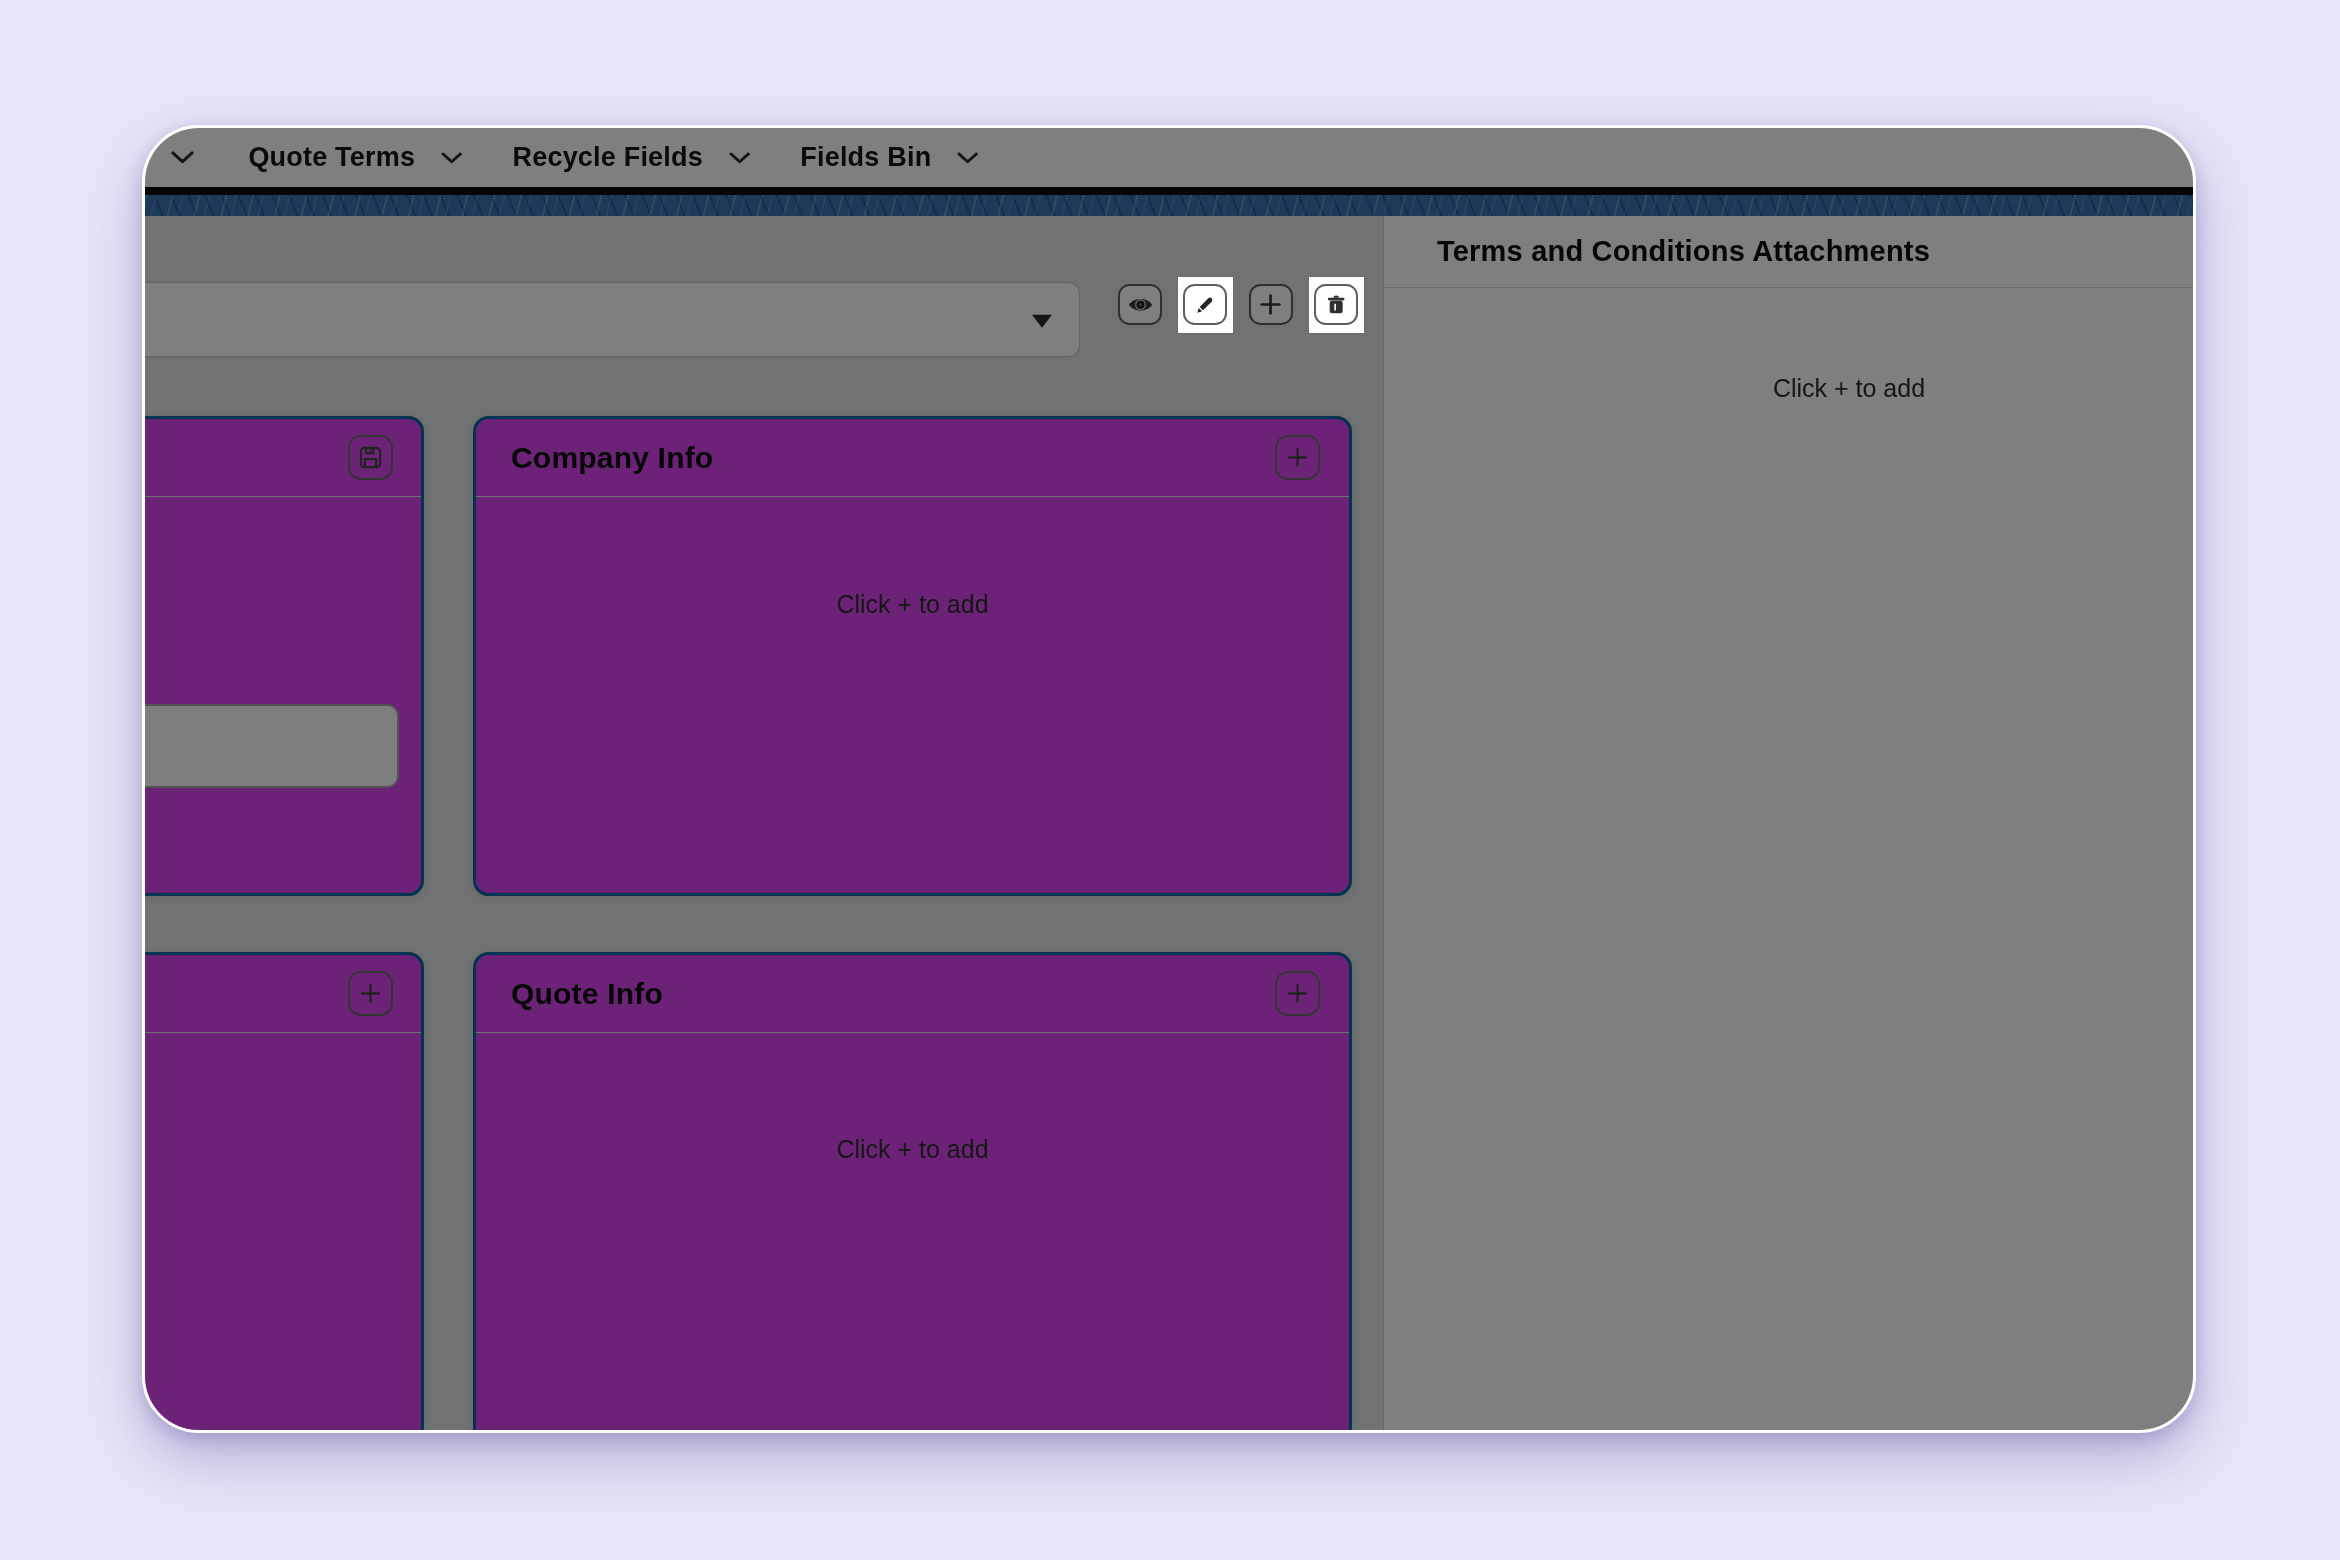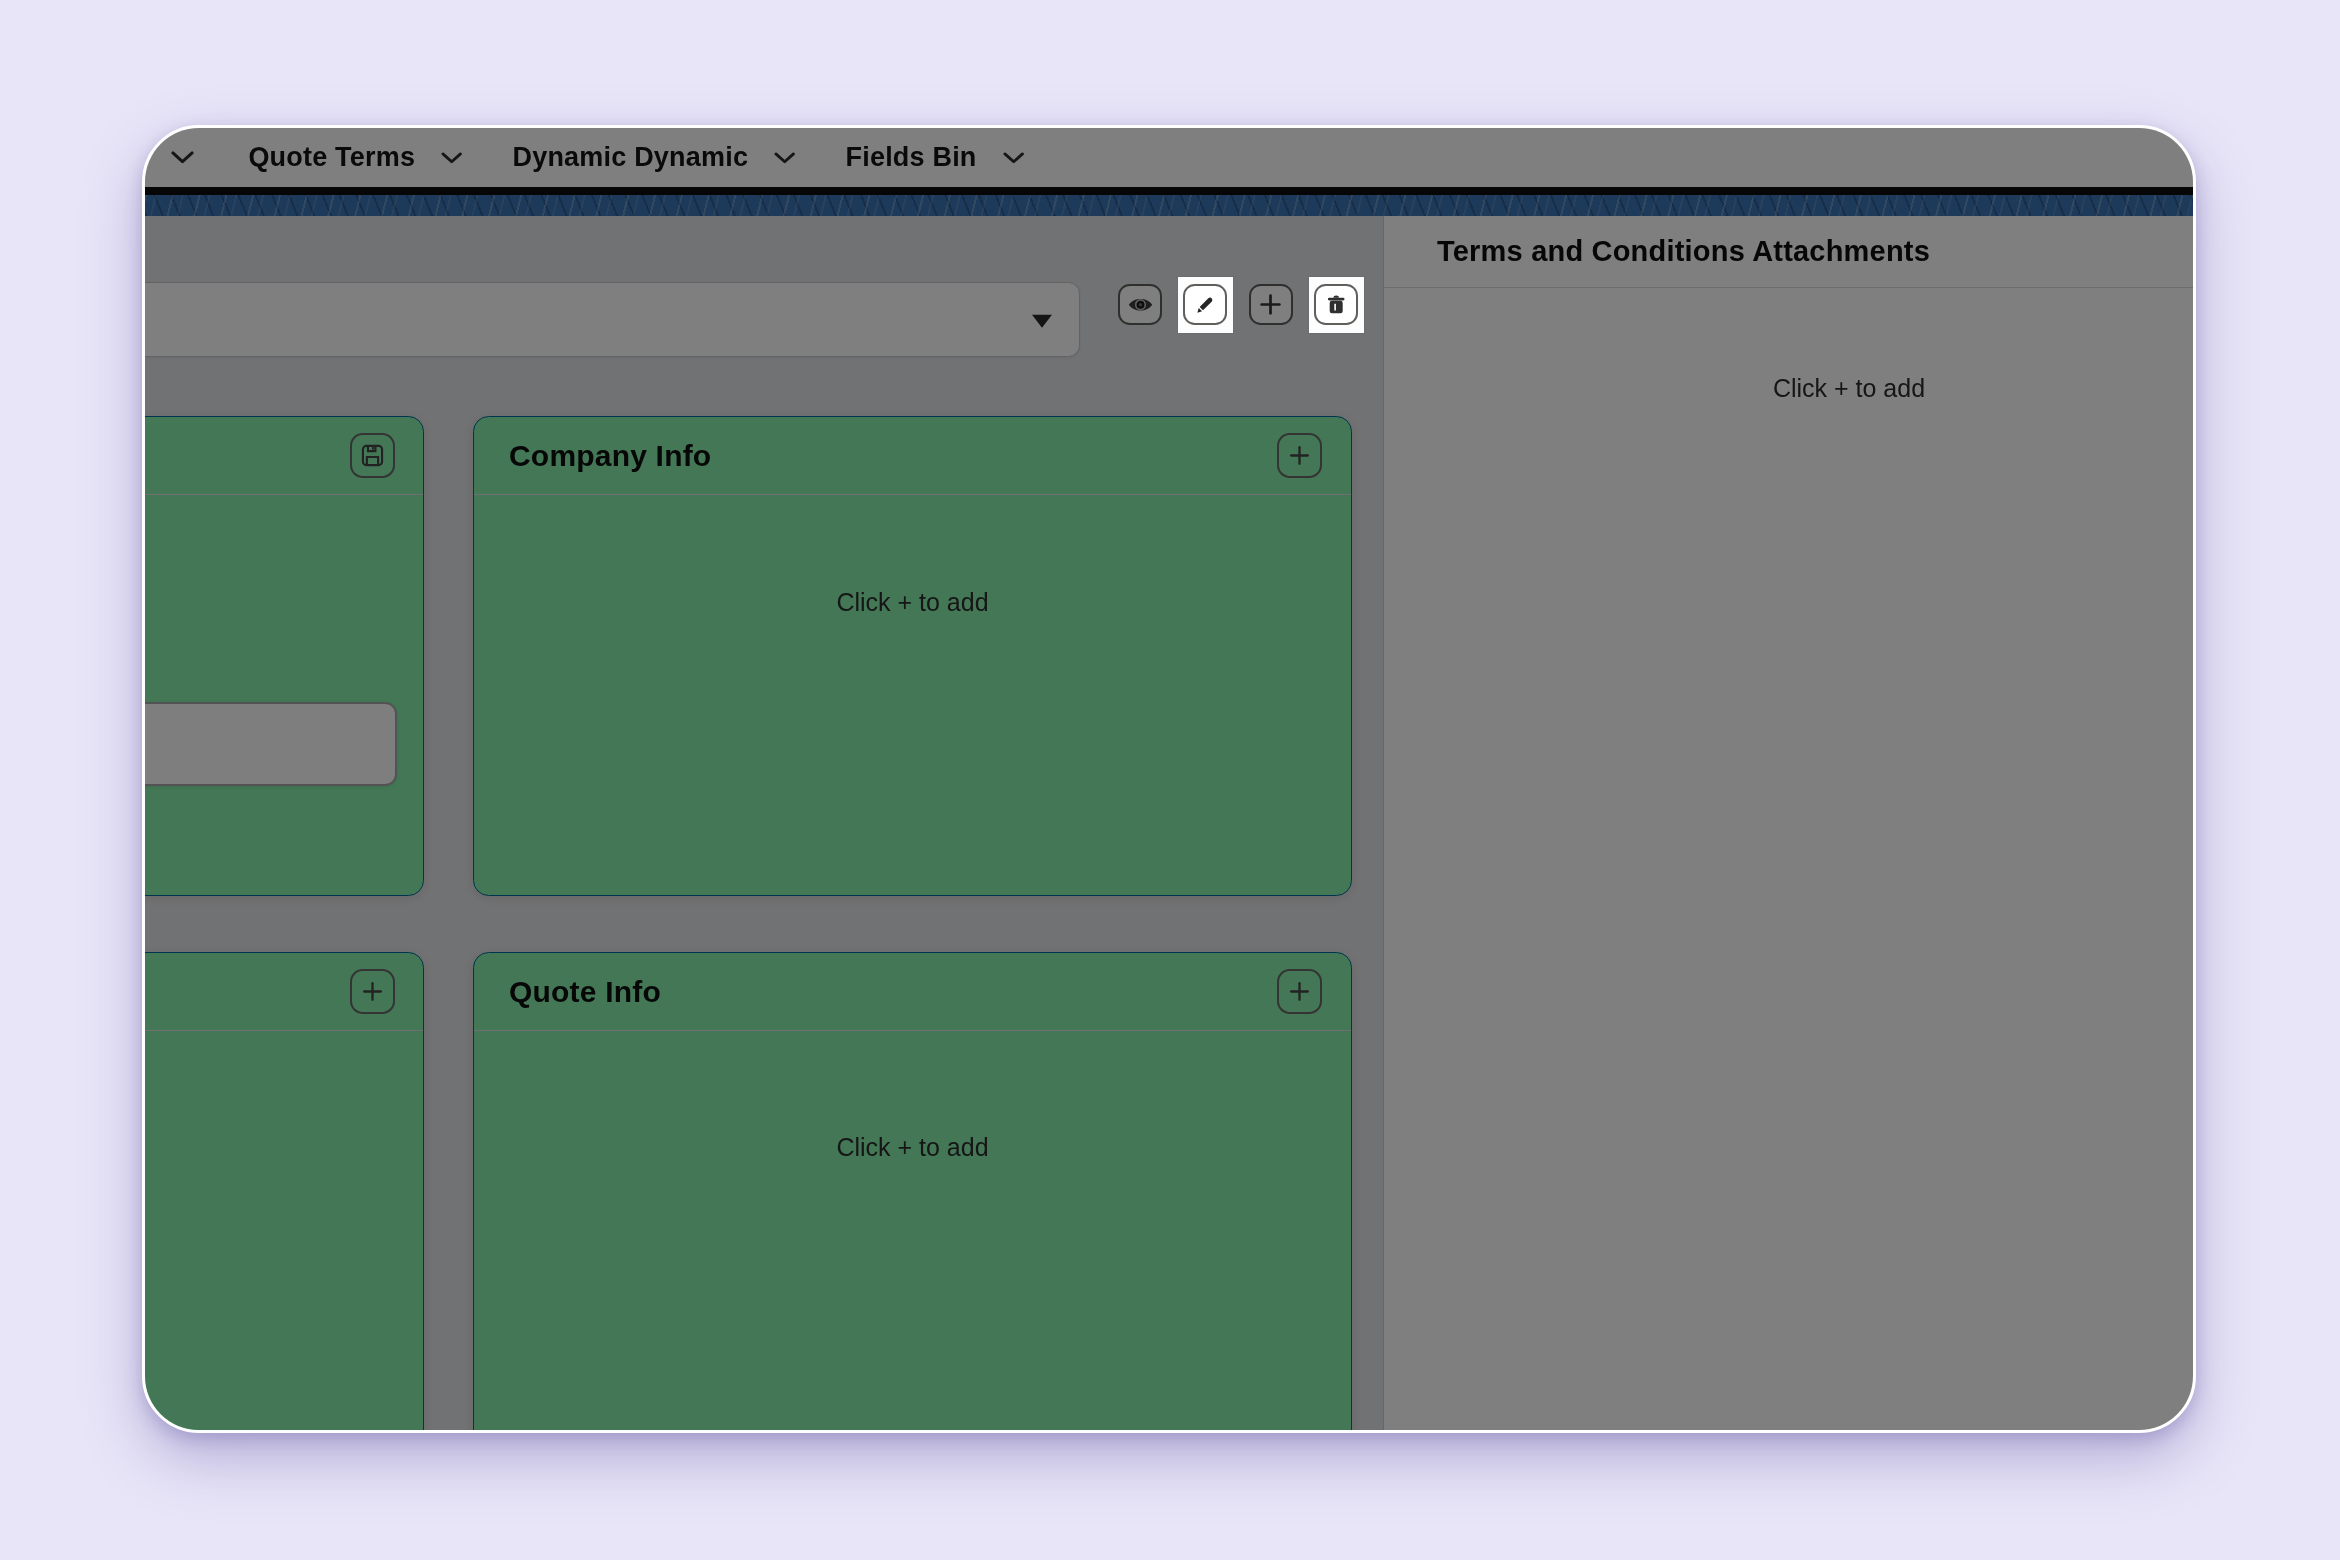--- a/index.html
+++ b/index.html
@@ -50,21 +50,21 @@
   .tbtn{
     width:44px;height:41px;border:2.4px solid #5f5f5c;border-radius:11.7px;background:#ffffff;
     display:flex;align-items:center;justify-content:center;box-sizing:border-box;cursor:pointer;flex:0 0 auto;
   }
   .spotlight{
     position:relative;z-index:60;background:#fdfdfe;padding:7.8px 5.9px;display:flex;
     box-shadow:0 0 0 1px rgba(0,0,0,.04);
   }
   
   .panel{
-    position:absolute;background:#86efac;border:1px solid #0369a1;border-radius:15.6px;
+    position:absolute;background:#d946ef;border:3px solid #0369a1;border-radius:15.6px;
     box-shadow:0 2px 9.8px rgba(0,0,0,.10);box-sizing:border-box;overflow:hidden;
   }
   .panel-header{
     height:78px;display:flex;align-items:center;justify-content:space-between;
     padding:0 29px 0 35px;border-bottom:1px solid #e1e1e4;box-sizing:border-box;
   }
   .panel-title{font-size:30px;font-weight:700;color:#0e0e0e;letter-spacing:0.2px;}
   .hbtn{
     width:45px;height:45px;border:2px solid #686868;border-radius:12.7px;background:transparent;
     display:flex;align-items:center;justify-content:center;box-sizing:border-box;cursor:pointer;flex:0 0 auto;
@@ -106,21 +106,21 @@
     </div>
     <div class="nav-item">
       <span class="nav-label">Quote Terms</span>
       <span>
         <svg width="23.4" height="13.7" viewBox="0 0 24 14">
             <polyline points="3,3 12,11 21,3" fill="none" stroke="#2d2d2d" stroke-width="3" stroke-linecap="round" stroke-linejoin="round"></polyline>
           </svg>
       </span>
     </div>
     <div class="nav-item">
-      <span class="nav-label">Dynamic Dynamic</span>
+      <span class="nav-label">Recycle Fields</span>
       <span>
         <svg width="23.4" height="13.7" viewBox="0 0 24 14">
             <polyline points="3,3 12,11 21,3" fill="none" stroke="#2d2d2d" stroke-width="3" stroke-linecap="round" stroke-linejoin="round"></polyline>
           </svg>
       </span>
     </div>
     <div class="nav-item">
       <span class="nav-label">Fields Bin</span>
       <span>
         <svg width="23.4" height="13.7" viewBox="0 0 24 14">

